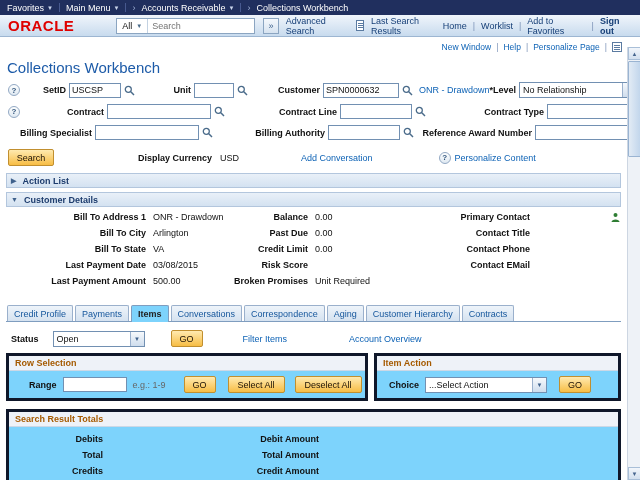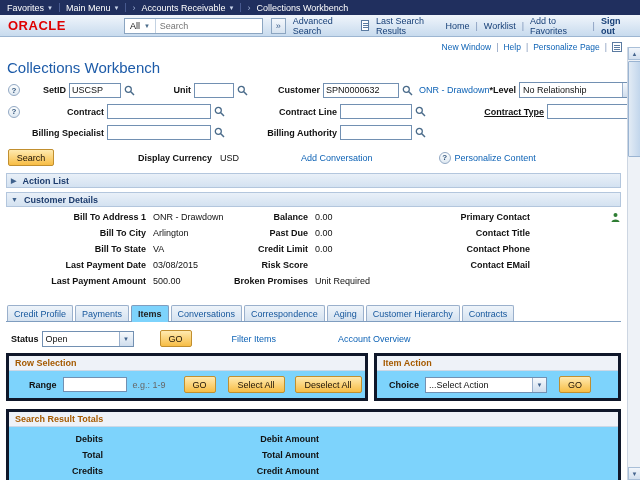--- a/index.html
+++ b/index.html
@@ -8,21 +8,21 @@
 
   
   .crumbbar { height:15px; background:#202f5e; display:flex; align-items:center; gap:6px; padding:0 7px; color:#fff; }
   .crumb { display:flex; align-items:center; gap:3px; cursor:pointer; }
   .crumb-arrow { font-size:6px; color:#c9d4ea; }
   .crumb-chev { color:#9fb0d6; font-size:9px; }
   .crumb-bar { width:1px; height:9px; background:#47598f; }
 
   
   .headbar { height:22px; background:linear-gradient(#f0f5fb,#c8dbee); border-bottom:1px solid #9db6d2; display:flex; align-items:center; padding:0 8px; }
-  .logo { color:#df0000; font-weight:bold; font-size:13px; letter-spacing:.5px; margin-right:58px; }
+  .logo { color:#df0000; font-weight:bold; font-size:15px; letter-spacing:.5px; margin-right:42px; }
   .searchbox { display:flex; align-items:center; background:#fff; border:1px solid #8ba5c1; height:16px; }
   .scope { display:flex; align-items:center; gap:4px; padding:0 5px; height:100%; border-right:1px solid #c3d2e2; cursor:pointer; }
   .scope-arrow { font-size:6px; color:#4a6b8a; }
   .search-input { border:none; outline:none; width:106px; height:14px; font-family:inherit; font-size:9px; padding:0 4px; color:#444; }
   .search-go { width:17px; height:16px; margin-left:1px; background:linear-gradient(#f4f8fc,#d6e3f0); border:1px solid #8ba5c1; color:#3f618c; font-size:9px; display:flex; align-items:center; justify-content:center; cursor:pointer; }
   .hlink { color:#163f77; cursor:pointer; }
   .search-wrap { display:flex; align-items:center; gap:7px; }
   .doc-icon { width:9px; height:11px; border:1px solid #5b7ba1; background:#fff; position:relative; display:inline-block; }
   .doc-icon::before { content:""; position:absolute; left:1px; top:2px; width:5px; height:1px; background:#5b7ba1; box-shadow:0 2px 0 #5b7ba1, 0 4px 0 #5b7ba1; }
   .head-links { margin-left:auto; display:flex; align-items:center; gap:6px; color:#163f77; }
@@ -211,21 +211,21 @@
       <span class="lbl ta-r" style="width:86px;">Contract Line</span>
       <input class="inp" style="width: 72px;" value="">
       <span class="loupe">
           <svg width="11" height="11" viewBox="0 0 11 11">
             <circle cx="4.3" cy="4.3" r="3" fill="none" stroke="#4a6b8a" stroke-width="1.3"></circle>
             <line x1="6.8" y1="6.8" x2="10" y2="10" stroke="#4a6b8a" stroke-width="1.5"></line>
           </svg>
         </span>
     </span>
     <span class="fgroup" style="margin-left:auto;">
-      <span class="lbl ta-r" style="width:118px;text-decoration:underline;">Contract Type</span>
+      <span class="lbl ta-r" style="width:118px;">Contract Type</span>
       <input class="inp" style="width: 94px;" value="">
     </span>
   </div>
 
   <div class="frow">
     <span style="width:12px;"></span>
     <span class="fgroup" style="margin-left:4px;">
       <span class="lbl ta-r" style="width:80px;">Billing Specialist</span>
       <input class="inp" style="width: 104px;" value="">
       <span class="loupe">
@@ -237,20 +237,24 @@
     </span>
     <span class="fgroup" style="margin-left:26px;">
       <span class="lbl ta-r" style="width:86px;">Billing Authority</span>
       <input class="inp" style="width: 72px;" value="">
       <span class="loupe">
           <svg width="11" height="11" viewBox="0 0 11 11">
             <circle cx="4.3" cy="4.3" r="3" fill="none" stroke="#4a6b8a" stroke-width="1.3"></circle>
             <line x1="6.8" y1="6.8" x2="10" y2="10" stroke="#4a6b8a" stroke-width="1.5"></line>
           </svg>
         </span>
+    </span>
+    <span class="fgroup" style="margin-left:auto;">
+      <span class="lbl ta-r" style="width:118px;">Reference Award Number</span>
+      <input class="inp" style="width: 94px;" value="">
     </span>
   </div>
 
   <div class="frow" style="padding-top:6px;">
     <span class="btn" style="width:46px;">Search</span>
     <span class="lbl" style="margin-left:84px;">Display Currency</span>
     <span style="padding-left:8px;">USD</span>
     <span class="link" style="margin-left:62px;">Add Conversation</span>
     <span class="help" style="margin-left:66px;">?</span>
     <span class="link" style="margin-left:4px;">Personalize Content</span>
@@ -320,21 +324,21 @@
     <span class="tab active">Items</span>
     <span class="tab">Conversations</span>
     <span class="tab">Correspondence</span>
     <span class="tab">Aging</span>
     <span class="tab">Customer Hierarchy</span>
     <span class="tab">Contracts</span>
   </div>
 
   <div class="statusrow">
     <span class="lbl">Status</span>
-    <span class="select" style="width:92px;margin-left:3px;">
+    <span class="select" style="width:92px;margin-left:14px;">
       <span class="select-val">Open</span>
       <span class="select-btn">▼</span>
     </span>
     <span class="btn" style="margin-left:26px;width:32px;">GO</span>
     <span class="link" style="margin-left:40px;">Filter Items</span>
     <span class="link" style="margin-left:62px;">Account Overview</span>
   </div>
 
   <div class="gboxes">
     <div class="gbox g-rowsel">

